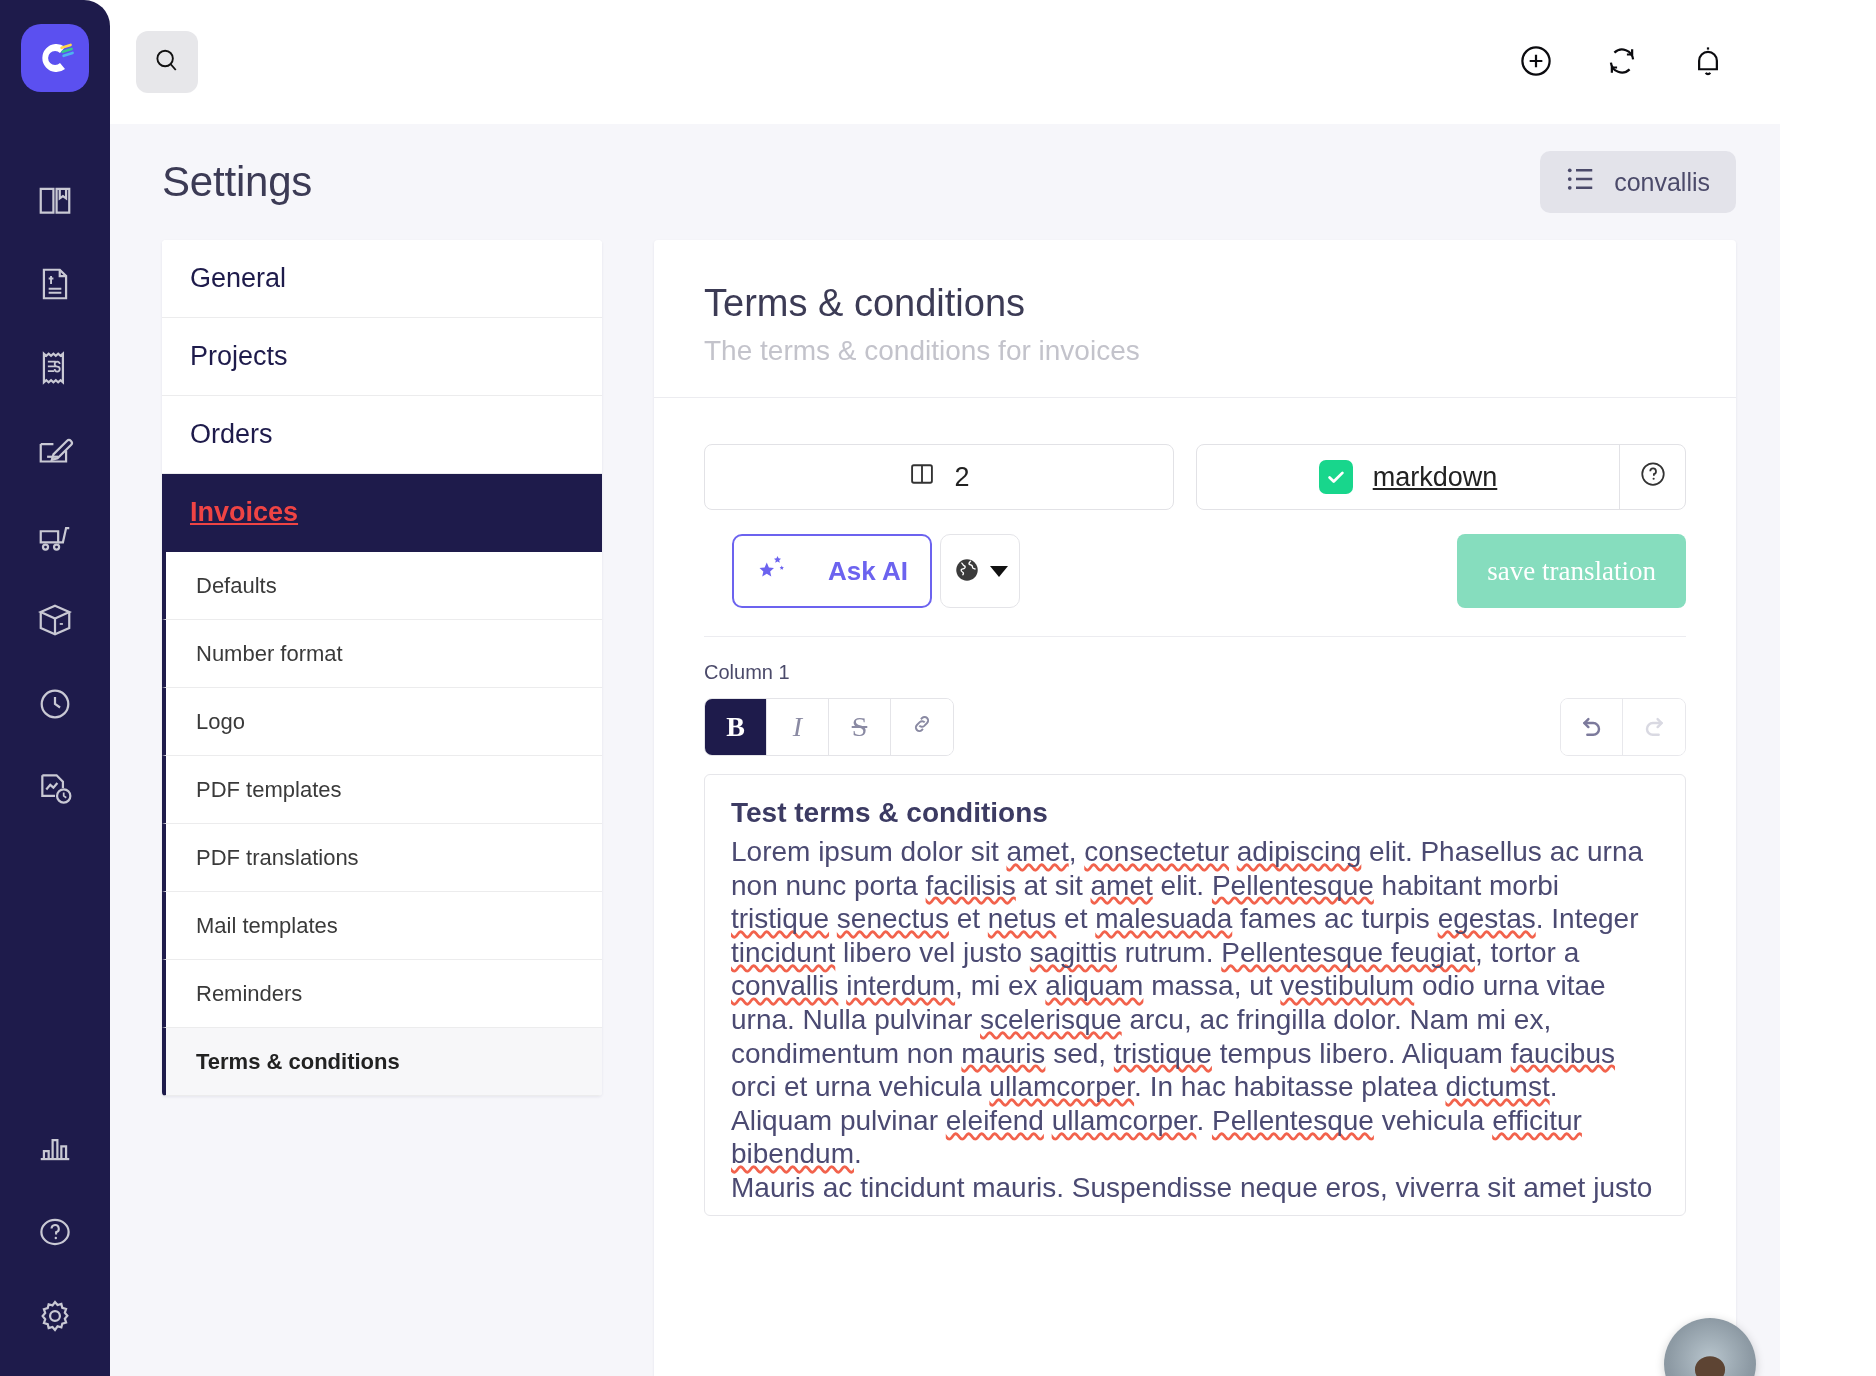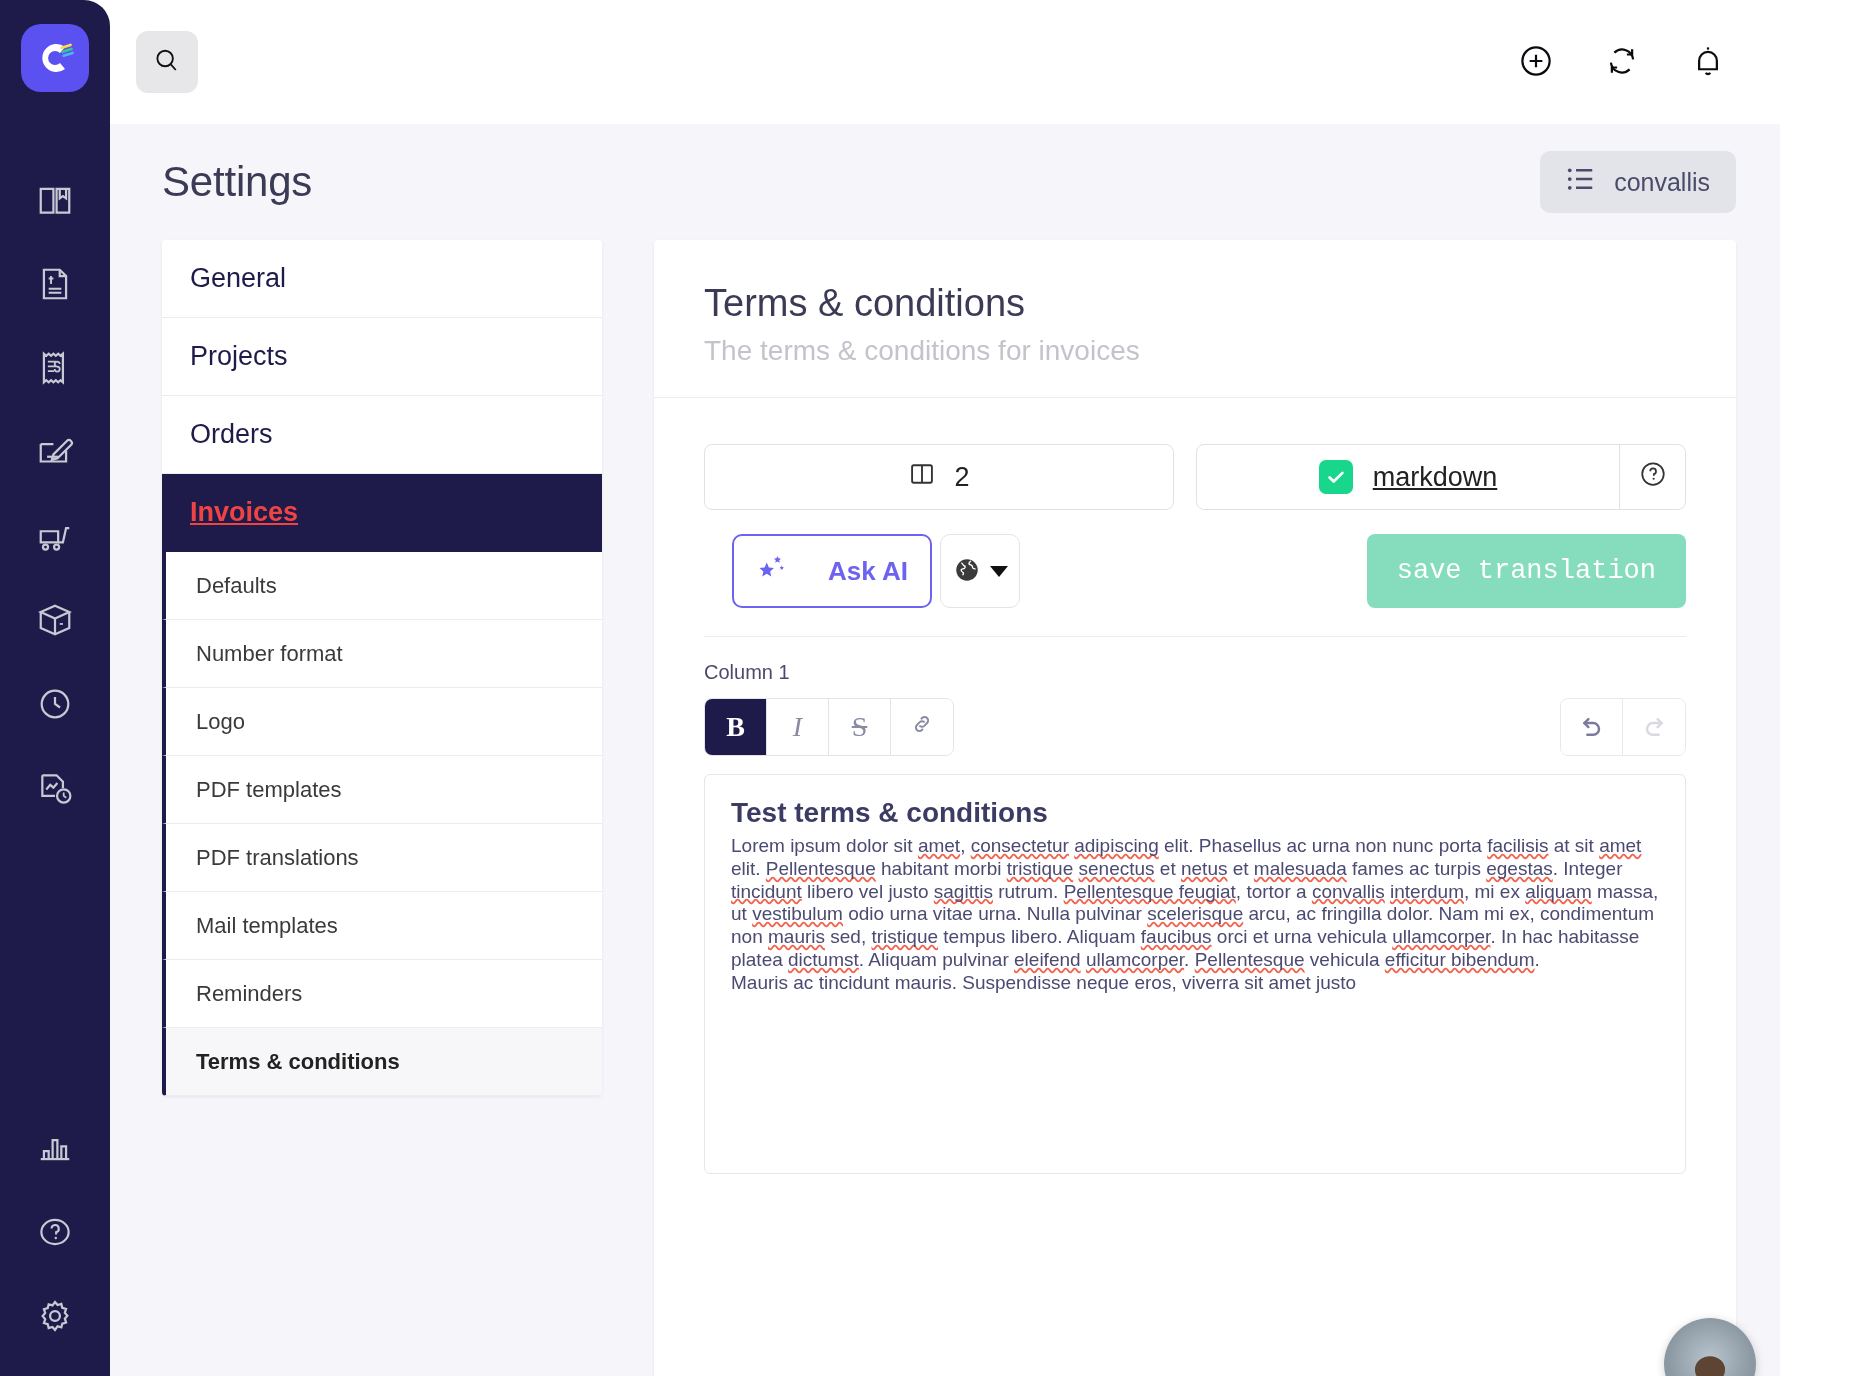--- a/index.html
+++ b/index.html
@@ -136,21 +136,21 @@
   .lang-btn {
     width: 80px; height: 74px; border: 1px solid #e4e4e8; border-radius: 10px;
     background: #fff; display: flex; align-items: center; justify-content: center; gap: 8px;
     cursor: pointer;
   }
   .caret { width: 0; height: 0; border-left: 9px solid transparent; border-right: 9px solid transparent; border-top: 11px solid #111; }
   .action-spacer { flex: 1 1 auto; }
   .save-btn {
     height: 74px; padding: 0 30px; border: none; border-radius: 8px;
     background: #86ddbe; color: #ffffff; font-size: 27px; cursor: pointer;
-    font-family: Liberation Mono, monospace;
+    font-family: Liberation Serif, serif;
   }
 
   .divider { height: 1px; background: #ececf0; margin: 28px 0 0; }
 
   .col-label { font-size: 20px; color: #4b4a6a; margin: 24px 0 14px; }
 
   .editor-bar { display: flex; align-items: center; }
   .fmt-group { display: flex; border: 1px solid #e4e4e8; border-radius: 8px; overflow: hidden; }
   .fmt-btn {
     width: 62px; height: 56px; background: #fff; border: none; border-right: 1px solid #e4e4e8;
@@ -171,21 +171,21 @@
   }
   .hist-btn:last-child { border-right: none; }
 
   .editor {
     margin-top: 18px; border: 1px solid #e6e6ea; border-radius: 6px;
     padding: 22px 26px 10px; background: #fff;
     min-height: 400px;
   }
   .doc-title { font-size: 28px; font-weight: bold; color: #3c3b63; margin-bottom: 6px; }
   .doc-p {
-    font-size: 19px; line-height: 1.2; color: #4b4a72;
+    font-size: 28px; line-height: 1.2; color: #4b4a72;
   }
   .sp { text-decoration: underline wavy #f2624c; text-decoration-skip-ink: none; }
 
   .chat-bubble {
     position: absolute; right: 24px; bottom: -34px;
     width: 92px; height: 92px; border-radius: 50%;
     background: radial-gradient(circle at 50% 45%, #b8c5cd 0%, #8d9aa4 60%, #7e8b95 100%);
     box-shadow: 0 2px 10px rgba(0,0,0,.18);
     overflow: hidden;
   }

